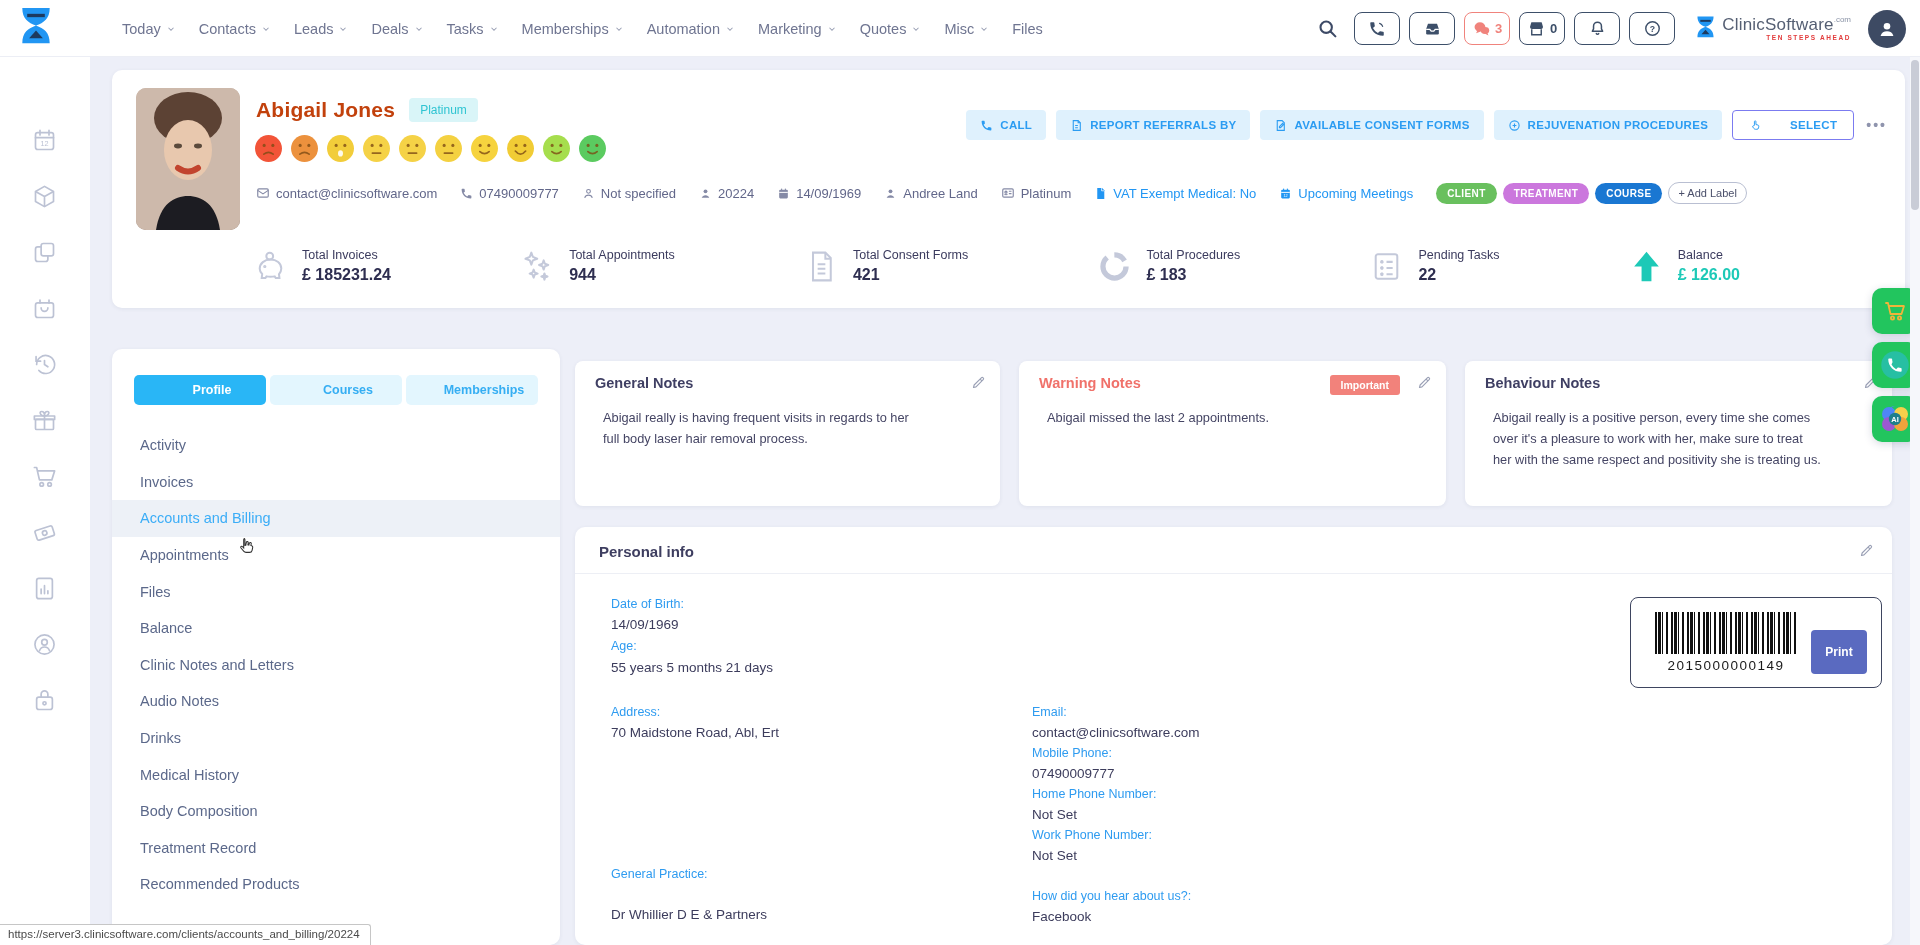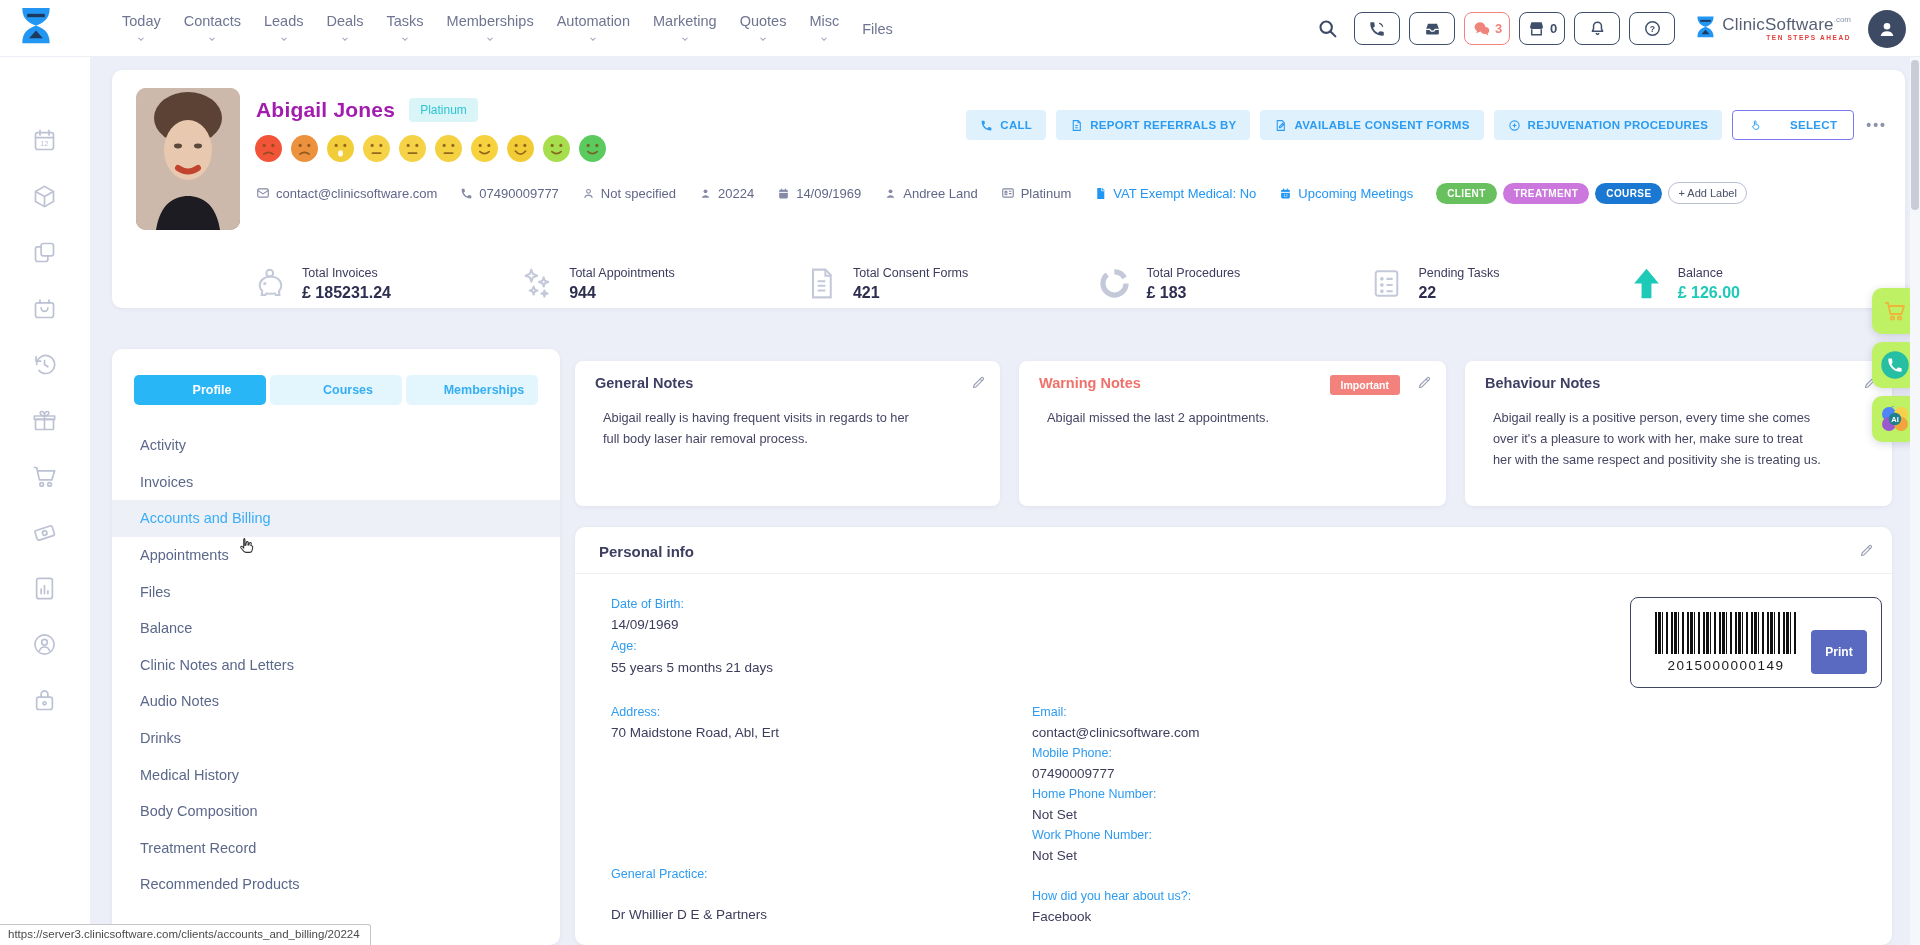--- a/index.html
+++ b/index.html
@@ -4,21 +4,21 @@
 <style>
   * { box-sizing: border-box; margin: 0; padding: 0; }
   html,body { width:1920px; height:945px; overflow:hidden; }
   body { font-family:"Liberation Sans", sans-serif; background:#edeff8; color:#3f4254; }
   .screen { position:relative; width:1920px; height:945px; overflow:hidden; }
 
   
   .topbar { position:absolute; top:0; left:0; width:1920px; height:57px; background:#fff; z-index:60; border-bottom:1px solid #eceef5; }
   .logo-main { position:absolute; left:16px; top:6px; }
   .topnav { position:absolute; left:122px; top:0; height:57px; display:flex; align-items:center; gap:23px; }
-  .nav-item { display:flex; align-items:center; gap:5px; font-size:14.5px; color:#6f7591; cursor:pointer;flex-direction:column; }
+  .nav-item { display:flex; align-items:center; gap:5px; font-size:14.5px; color:#6f7591; cursor:pointer; }
   .nav-item svg { stroke:#9aa0b5; }
   .top-right { position:absolute; right:14px; top:0; height:57px; display:flex; align-items:center; gap:9px; }
   .tb-search { color:#3d4a66; margin-right:7px; display:flex; }
   .tb-btn { width:46px; height:33px; border:1.6px solid #3d4f69; border-radius:8px; background:#fff;
             display:flex; align-items:center; justify-content:center; gap:4px; color:#3d4f69; cursor:pointer; }
   .tb-btn.alert { border-color:#f0837c; color:#f0837c; }
   .tb-count { font-size:13px; font-weight:bold; }
   .brand { display:flex; align-items:center; gap:5px; margin:0 8px 0 10px; }
   .brand-text { line-height:1; }
   .brand-name { font-size:17px; color:#555f73; font-weight:500; letter-spacing:.2px; }
@@ -32,21 +32,21 @@
 
   
   .card { position:absolute; background:#fff; border-radius:10px; box-shadow:0 1px 4px rgba(40,50,90,.07); }
 
   
   .header-card { left:112px; top:70px; width:1793px; height:238px; }
   .photo { position:absolute; left:24px; top:18px; width:104px; height:142px; border-radius:10px; overflow:hidden;
            background:linear-gradient(160deg,#cbb6a8 0%,#b49a8a 45%,#8a7262 100%); cursor:pointer; }
   .photo svg { position:absolute; left:0; top:0; }
   .name-row { position:absolute; left:144px; top:28px; display:flex; align-items:center; gap:14px; }
-  .client-name { font-size:21px; font-weight:600; color:#a21caf; letter-spacing:.2px;text-align:center; }
+  .client-name { font-size:21px; font-weight:600; color:#c2410c; letter-spacing:.2px;text-align:center; }
   .tier-badge { background:#d9f5f8; color:#2fc4d2; font-size:12px; padding:5px 11px; border-radius:4px; font-weight:500; }
   .faces-row { position:absolute; left:142px; top:64px; display:flex; gap:7px; }
   .face { width:29px; height:29px; cursor:pointer; }
   .eye { fill:rgba(125,75,20,.8); }
   .mouth { fill:none; stroke:rgba(125,75,20,.8); stroke-width:1.6; stroke-linecap:round; }
   .contact-row { position:absolute; left:144px; top:112px; display:flex; align-items:center; gap:23px; font-size:13px; color:#62678a; }
   .c-item { display:flex; align-items:center; gap:6px; white-space:nowrap; }
   .c-item .ci { color:#858aa6; display:flex; }
   .c-link { color:#2196f3; font-weight:500; cursor:pointer; }
   .c-link .ci { color:#2196f3; }
@@ -55,21 +55,21 @@
   .pill.client { background:#69c05e; }
   .pill.treatment { background:#cb77dd; }
   .pill.course { background:#1a77d2; }
   .add-label { border:1px solid #b9bfd2; border-radius:11px; color:#4a4f6a; font-size:11px; padding:4px 9px; background:#fff; cursor:pointer; font-weight:500; }
   .actions-row { position:absolute; right:18px; top:40px; display:flex; align-items:center; gap:10px; }
   .act-btn { height:30px; padding:0 14px; border:none; border-radius:4px; background:#dff1fd; color:#2b9cf2;
              font-family:inherit; font-size:11.5px; font-weight:bold; letter-spacing:.3px; display:flex; align-items:center; gap:7px; cursor:pointer; }
   .act-btn.select { background:#fff; border:1.6px solid #7b7bf0; padding:0 16px;gap:28px; }
   .act-more { color:#8f94ad; font-size:14px; letter-spacing:2px; font-weight:bold; cursor:pointer; margin-left:2px; }
   .stats-row { position:absolute; left:140px; right:165px; top:178px; height:54px; display:flex; justify-content:space-between; }
-  .stat { display:flex; align-items:flex-end; gap:13px; }
+  .stat { display:flex; align-items:flex-start; gap:13px; }
   .stat .st-icon { color:#c4c9da; display:flex; }
   .stat-label { font-size:12.5px; color:#3b3b5e; font-weight:500; }
   .stat-value { font-size:16px; font-weight:bold; color:#2e2e50; margin-top:4px; }
   .stat-value.teal { color:#1dc9b7; }
 
   
   .menu-card { left:112px; top:349px; width:448px; height:596px; }
   .tabs { position:absolute; left:22px; right:22px; top:26px; height:30px; display:flex; gap:4px; }
   .tab { flex:1; display:flex; align-items:center; justify-content:center; font-size:12.5px; font-weight:bold;
          border-radius:5px; background:#e3f6fe; color:#35aef3; cursor:pointer;padding-left:24px; }
@@ -95,21 +95,21 @@
   .f-label { position:absolute; font-size:12.5px; color:#2e9bf0; font-weight:500; }
   .f-value { position:absolute; font-size:13.5px; color:#3c3c5c; }
   .barcode-box { position:absolute; left:1055px; top:70px; width:252px; height:91px; border:1.2px solid #3e4560; border-radius:8px; background:#fff; }
   .bars { position:absolute; left:24px; top:14px; width:142px; height:42px;
           background:repeating-linear-gradient(90deg,#101010 0 2px,#fff 2px 3px,#101010 3px 6px,#fff 6px 7px,#101010 7px 8px,#fff 8px 11px,#101010 11px 13px,#fff 13px 16px); }
   .bars-num { position:absolute; left:8px; top:60px; width:174px; text-align:center; font-size:13.5px; color:#1a1a1a; letter-spacing:1.5px; }
   .print-btn { position:absolute; right:14px; top:32px; width:56px; height:44px; background:#5a6ac0; border:none; border-radius:4px;
                color:#fff; font-family:inherit; font-size:12px; font-weight:bold; cursor:pointer; }
 
   
-  .float-btn { position:absolute; width:46px; height:46px; background:#bef264; border-radius:10px; box-shadow:0 2px 8px rgba(40,50,90,.18);
+  .float-btn { position:absolute; width:46px; height:46px; background:#22c55e; border-radius:10px; box-shadow:0 2px 8px rgba(40,50,90,.18);
                display:flex; align-items:center; justify-content:center; z-index:70; cursor:pointer; }
   .scrollbar { position:absolute; right:0; top:57px; width:10px; height:888px; background:#f6f7fb; z-index:80; }
   .scroll-thumb { position:absolute; left:1px; top:3px; width:8px; height:150px; background:#c9ccd6; border-radius:4px; cursor:pointer; }
   .statusbar { position:absolute; left:0; bottom:0; height:21px; background:#fff; border:1px solid #c6c6c6; border-left:none; border-bottom:none;
                border-top-right-radius:3px; padding:3px 10px 0 8px; font-size:11.5px; color:#4a4a4a; z-index:90; }
 </style>
 </head>
 <body>
 
 <div class="screen">

